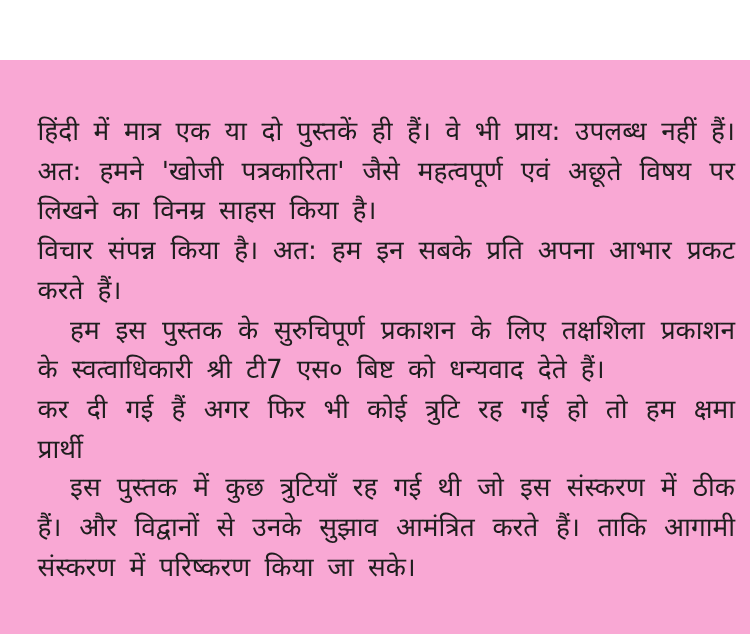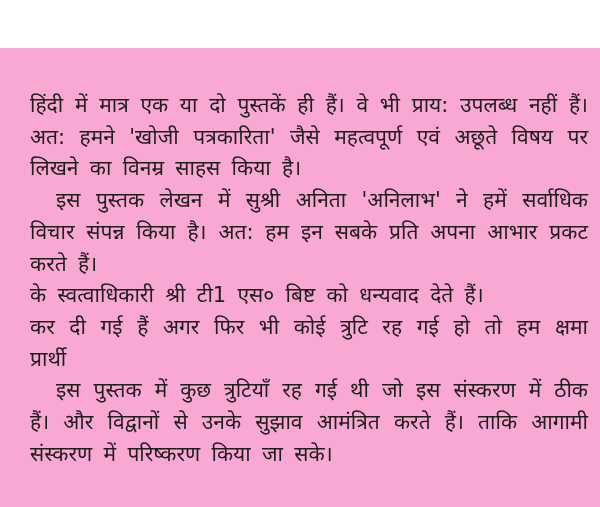--- a/index.html
+++ b/index.html
@@ -46,26 +46,26 @@
 <body>
 
 <div class="page" style="background: #f9a8d4; color: rgb(30, 30, 30); margin-top: 48px;">
   <div class="text-block">
       <div class="para">
         <div class="line">हिंदी में मात्र एक या दो पुस्तकें ही हैं। वे भी प्राय: उपलब्ध नहीं हैं।</div>
         <div class="line">अत: हमने 'खोजी पत्रकारिता' जैसे महत्वपूर्ण एवं अछूते विषय पर</div>
         <div class="line last">लिखने का विनम्र साहस किया है।</div>
       </div>
       <div class="para">
-        <div class="line indent">इस पुस्तक लेखन में सुश्री अनिता 'अनिलाभ' ने हमें सर्वाधिक</div>
         <div class="line">विचार संपन्न किया है। अत: हम इन सबके प्रति अपना आभार प्रकट</div>
         <div class="line last">करते हैं।</div>
       </div>
       <div class="para">
-        <div class="line last">के स्वत्वाधिकारी श्री टी1 एस० बिष्ट को धन्यवाद देते हैं।</div>
+        <div class="line indent">हम इस पुस्तक के सुरुचिपूर्ण प्रकाशन के लिए तक्षशिला प्रकाशन</div>
+        <div class="line last">के स्वत्वाधिकारी श्री टी7 एस० बिष्ट को धन्यवाद देते हैं।</div>
       </div>
       <div class="para">
         <div class="line">कर दी गई हैं अगर फिर भी कोई त्रुटि रह गई हो तो हम क्षमा प्रार्थी</div>
         <div class="line indent">इस पुस्तक में कुछ त्रुटियाँ रह गई थी जो इस संस्करण में ठीक</div>
         <div class="line">हैं। और विद्वानों से उनके सुझाव आमंत्रित करते हैं। ताकि आगामी</div>
         <div class="line last">संस्करण में परिष्करण किया जा सके।</div>
       </div>
     </div>
 </div>
 

